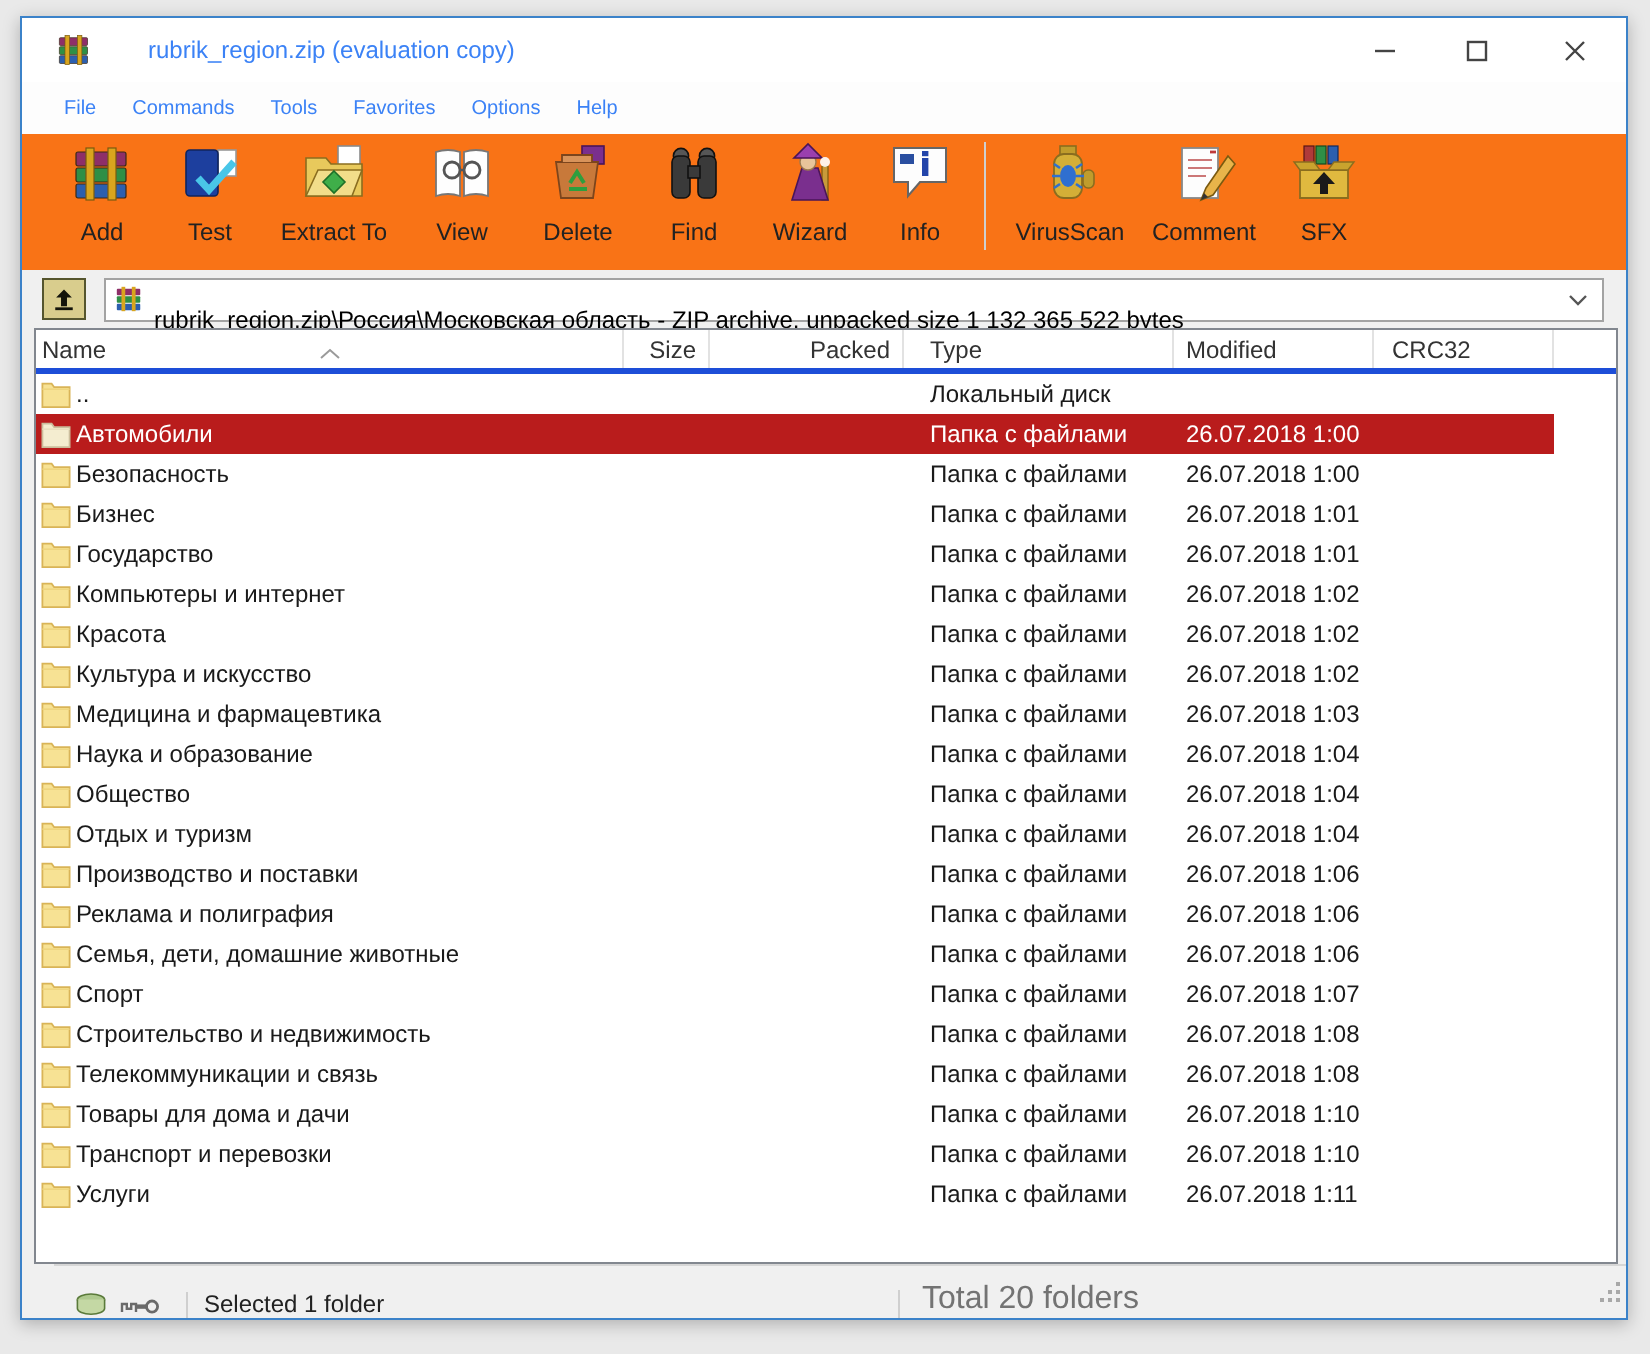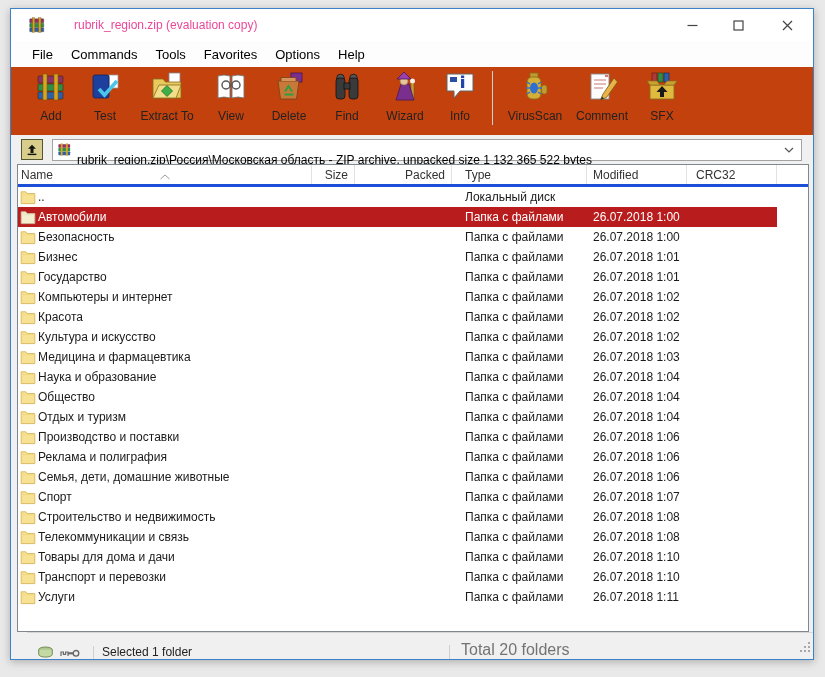--- a/index.html
+++ b/index.html
@@ -11,30 +11,30 @@
     position:relative; overflow:hidden;
   }
   .window {
     position:absolute; left:10px; top:8px; width:804px; height:652px;
     background:#f0f0f0; border:1px solid #3b82c9;
     box-shadow:0 2px 8px rgba(0,0,0,.25);
   }
   
   .titlebar { position:absolute; left:0; top:0; right:0; height:32px; background:#fff; display:flex; align-items:center; }
   .app-icon { width:18px; height:18px; margin-left:17px; margin-right:8px; flex:0 0 auto; }
-  .title-text { font-size:12px; color:#ec4899; white-space:nowrap;padding-left:20px; }
+  .title-text { font-size:12px; color:#3b82f6; white-space:nowrap;padding-left:20px; }
   .win-controls { margin-left:auto; display:flex; height:100%; }
   .win-btn { width:46px; height:100%; display:flex; align-items:center; justify-content:center; }
   .win-btn:last-child { width:52px; }
   .win-btn svg { stroke:#444; fill:none; stroke-width:1.2; }
   
   .menubar { position:absolute; left:0; top:32px; right:0; height:26px; background:#fdfdfd; display:flex; align-items:center; padding-left:12px; }
-  .menu-item { padding:4px 9px; font-size:13px; color:#000000; }
+  .menu-item { padding:4px 9px; font-size:10px; color:#3b82f6; }
   
-  .toolbar { position:absolute; left:0; top:58px; right:0; height:68px; background:#c2410c; display:flex; align-items:flex-start; padding-left:12px; }
+  .toolbar { position:absolute; left:0; top:58px; right:0; height:68px; background:#f97316; display:flex; align-items:flex-start; padding-left:12px; }
   .tb-btn { height:64px; display:flex; flex-direction:column; align-items:center; justify-content:flex-start; padding-top:4px; }
   .tb-btn svg { width:32px; height:32px; }
   .tb-label { font-size:12px; color:#222; margin-top:3px; white-space:nowrap; }
   .tb-sep { width:1px; height:54px; background:#cfcfcf; margin:4px 8px 0 7px; }
   
   .addrrow { position:absolute; left:0; top:126px; right:0; height:29px; display:flex; align-items:center; padding:0 11px 0 10px; }
   .up-btn { width:22px; height:21px; border:1px solid #55552e; background:#d9cd8d; display:flex; align-items:center; justify-content:center; margin-right:9px; flex:0 0 auto; }
   .combo { flex:1; height:22px; background:#fff; border:1px solid #a3a3a3; display:flex; align-items:center; padding:0 4px; }
   .combo .mini-icon { width:15px; height:15px; margin-right:5px; flex:0 0 auto; }
   .combo-text { flex:1; font-size:12px; color:#000; white-space:nowrap; overflow:hidden;margin-top:20px; }

